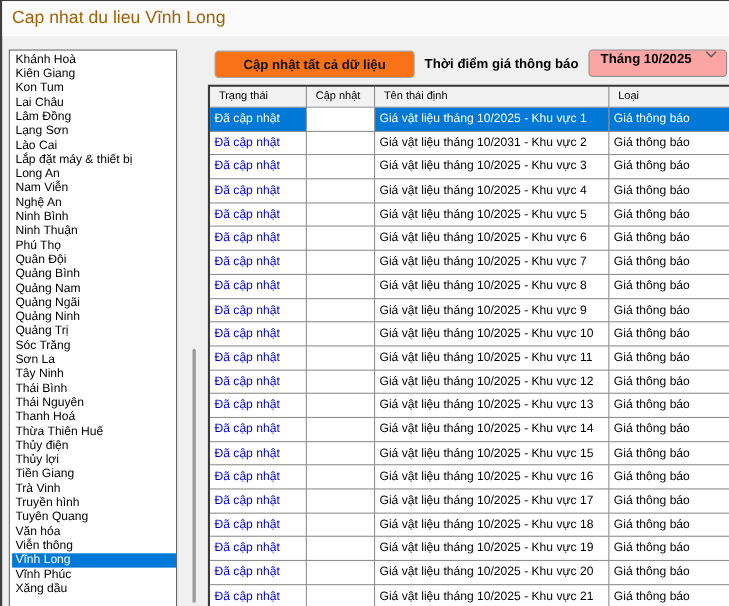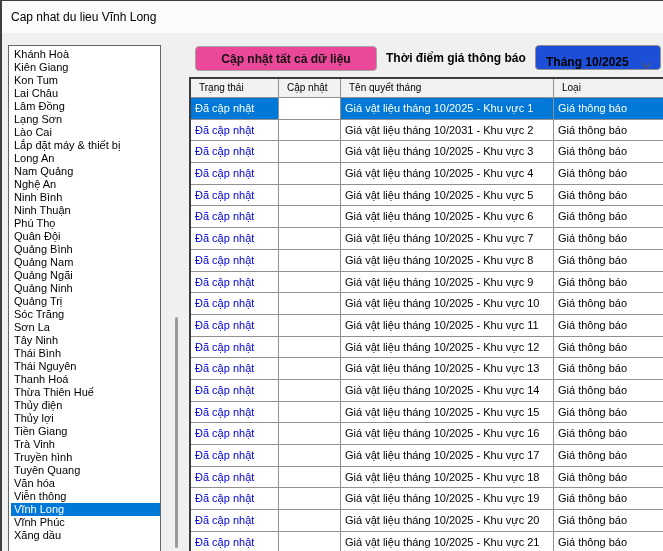--- a/index.html
+++ b/index.html
@@ -4,43 +4,43 @@
 <style>
   html,body{margin:0;padding:0;background:#d7d7d7;}
   .window{
     position:relative; width:663px; height:551px; overflow:hidden;
     box-sizing:border-box; background:#f0f0f0;
     border-top:1px solid #3f3f3f; border-left:2px solid #3f3f3f;
     font-family:"Liberation Sans","DejaVu Sans",sans-serif;
     color:#000; cursor:default;
   }
   .titlebar{position:absolute;left:0;top:0;width:100%;height:32px;background:#fbfbfb;}
-  .title{position:absolute;left:9px;top:0;line-height:32px;font-size:12px;color:#000000;white-space:nowrap;}
+  .title{position:absolute;left:9px;top:0;line-height:32px;font-size:16px;color:#a16207;white-space:nowrap;}
 
   
   .listbox{
     position:absolute;left:6px;top:44px;width:153px;height:515px;
     box-sizing:border-box;background:#fff;border:1px solid #666;
     padding:2px 0 0 2px;overflow:hidden;
   }
   .list-item{height:13px;line-height:13px;font-size:11px;padding-left:3px;white-space:nowrap;}
   .list-item.selected{background:var(--accent,#0078d7);color:#fff;width:calc(100% - 3px);}
   .lb-thumb{position:absolute;left:173px;top:316px;width:3px;height:231px;background:#9b9b9b;border-radius:2px;}
 
   
   .update-all-btn{
     position:absolute;left:193px;top:45px;width:182px;height:25px;
-    box-sizing:border-box;background:#ec4899;border:1px solid #a6a6a6;border-radius:4px;
+    box-sizing:border-box;background:#f97316;border:1px solid #a6a6a6;border-radius:4px;
     font-family:inherit;font-weight:bold;font-size:12px;color:#111;text-align:center;padding:0;
   }
   .period-label{position:absolute;left:384px;top:45px;height:25px;line-height:25px;font-weight:bold;font-size:12px;white-space:nowrap;}
   .combo{
     position:absolute;left:533px;top:44px;width:126px;height:25px;box-sizing:border-box;
-    background:#1d4ed8;border:1px solid #8f8f8f;border-radius:4px;
-    display:flex;align-items:flex-end;justify-content:space-between;
+    background:#fca5a5;border:1px solid #8f8f8f;border-radius:4px;
+    display:flex;align-items:flex-start;justify-content:space-between;
     padding:0 8px 0 10px;font-weight:bold;font-size:12px;white-space:nowrap;
   }
   .combo .chev{display:flex;align-items:center;}
 
   
   .table{
     position:absolute;left:187px;top:76px;width:512px;
     box-sizing:content-box;background:#fff;border:2px solid #3c3c3c;
   }
   .thead,.tr{display:grid;grid-template-columns:88px 62px 213px 1fr;}
@@ -71,21 +71,21 @@
   <div class="listbox">
       <div class="list-item">Khánh Hoà</div>
       <div class="list-item">Kiên Giang</div>
       <div class="list-item">Kon Tum</div>
       <div class="list-item">Lai Châu</div>
       <div class="list-item">Lâm Đồng</div>
       <div class="list-item">Lạng Sơn</div>
       <div class="list-item">Lào Cai</div>
       <div class="list-item">Lắp đặt máy &amp; thiết bị</div>
       <div class="list-item">Long An</div>
-      <div class="list-item">Nam Quảng</div>
+      <div class="list-item">Nam Viễn</div>
       <div class="list-item">Nghệ An</div>
       <div class="list-item">Ninh Bình</div>
       <div class="list-item">Ninh Thuận</div>
       <div class="list-item">Phú Thọ</div>
       <div class="list-item">Quân Đội</div>
       <div class="list-item">Quảng Bình</div>
       <div class="list-item">Quảng Nam</div>
       <div class="list-item">Quảng Ngãi</div>
       <div class="list-item">Quảng Ninh</div>
       <div class="list-item">Quảng Trị</div>
@@ -119,21 +119,21 @@
       <svg width="11" height="7" viewBox="0 0 11 7">
           <path d="M1 1 L5.5 5.6 L10 1" stroke="#5a5a5a" stroke-width="1.3" fill="none"></path>
         </svg>
     </span>
   </div>
 
   <div class="table">
     <div class="thead">
       <div class="th">Trạng thái</div>
       <div class="th">Cập nhật</div>
-      <div class="th">Tên quyết tháng</div>
+      <div class="th">Tên thái định</div>
       <div class="th">Loại</div>
     </div>
     <div>
         <div class="tr selected">
           <div class="td status">Đã cập nhật</div>
           <div class="td update"></div>
           <div class="td name">Giá vật liệu tháng 10/2025 - Khu vực 1</div>
           <div class="td type">Giá thông báo</div>
         </div>
         <div class="tr">

